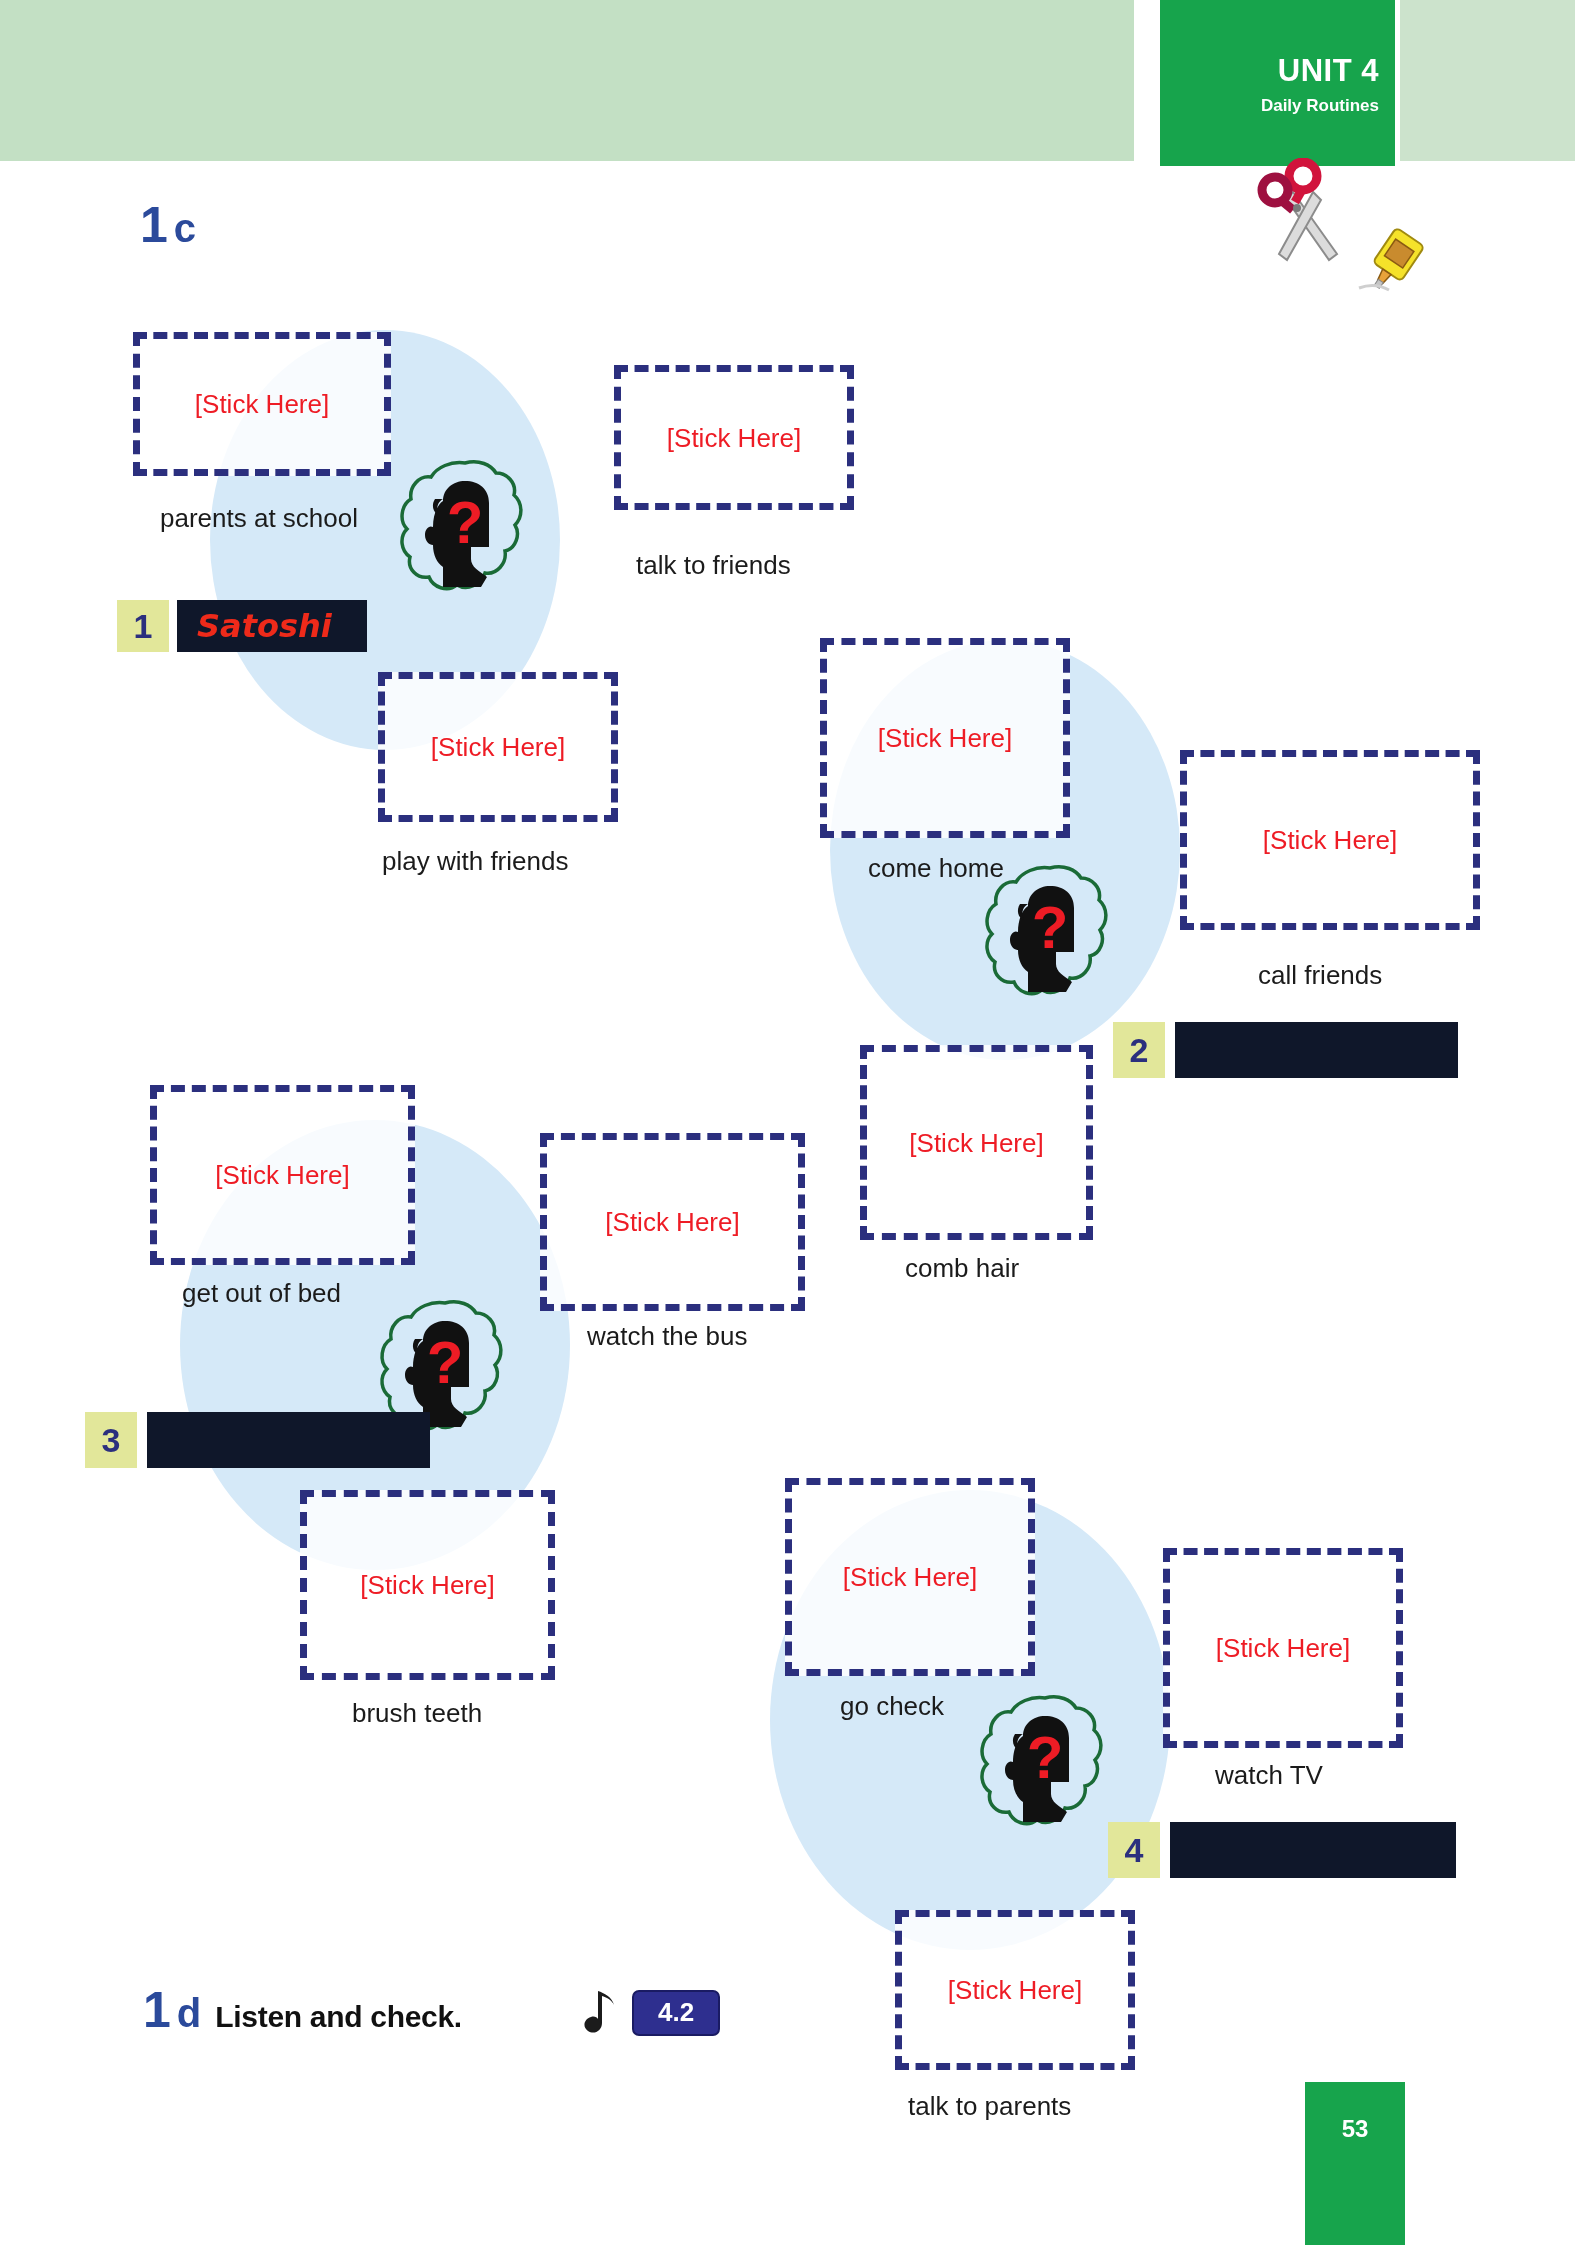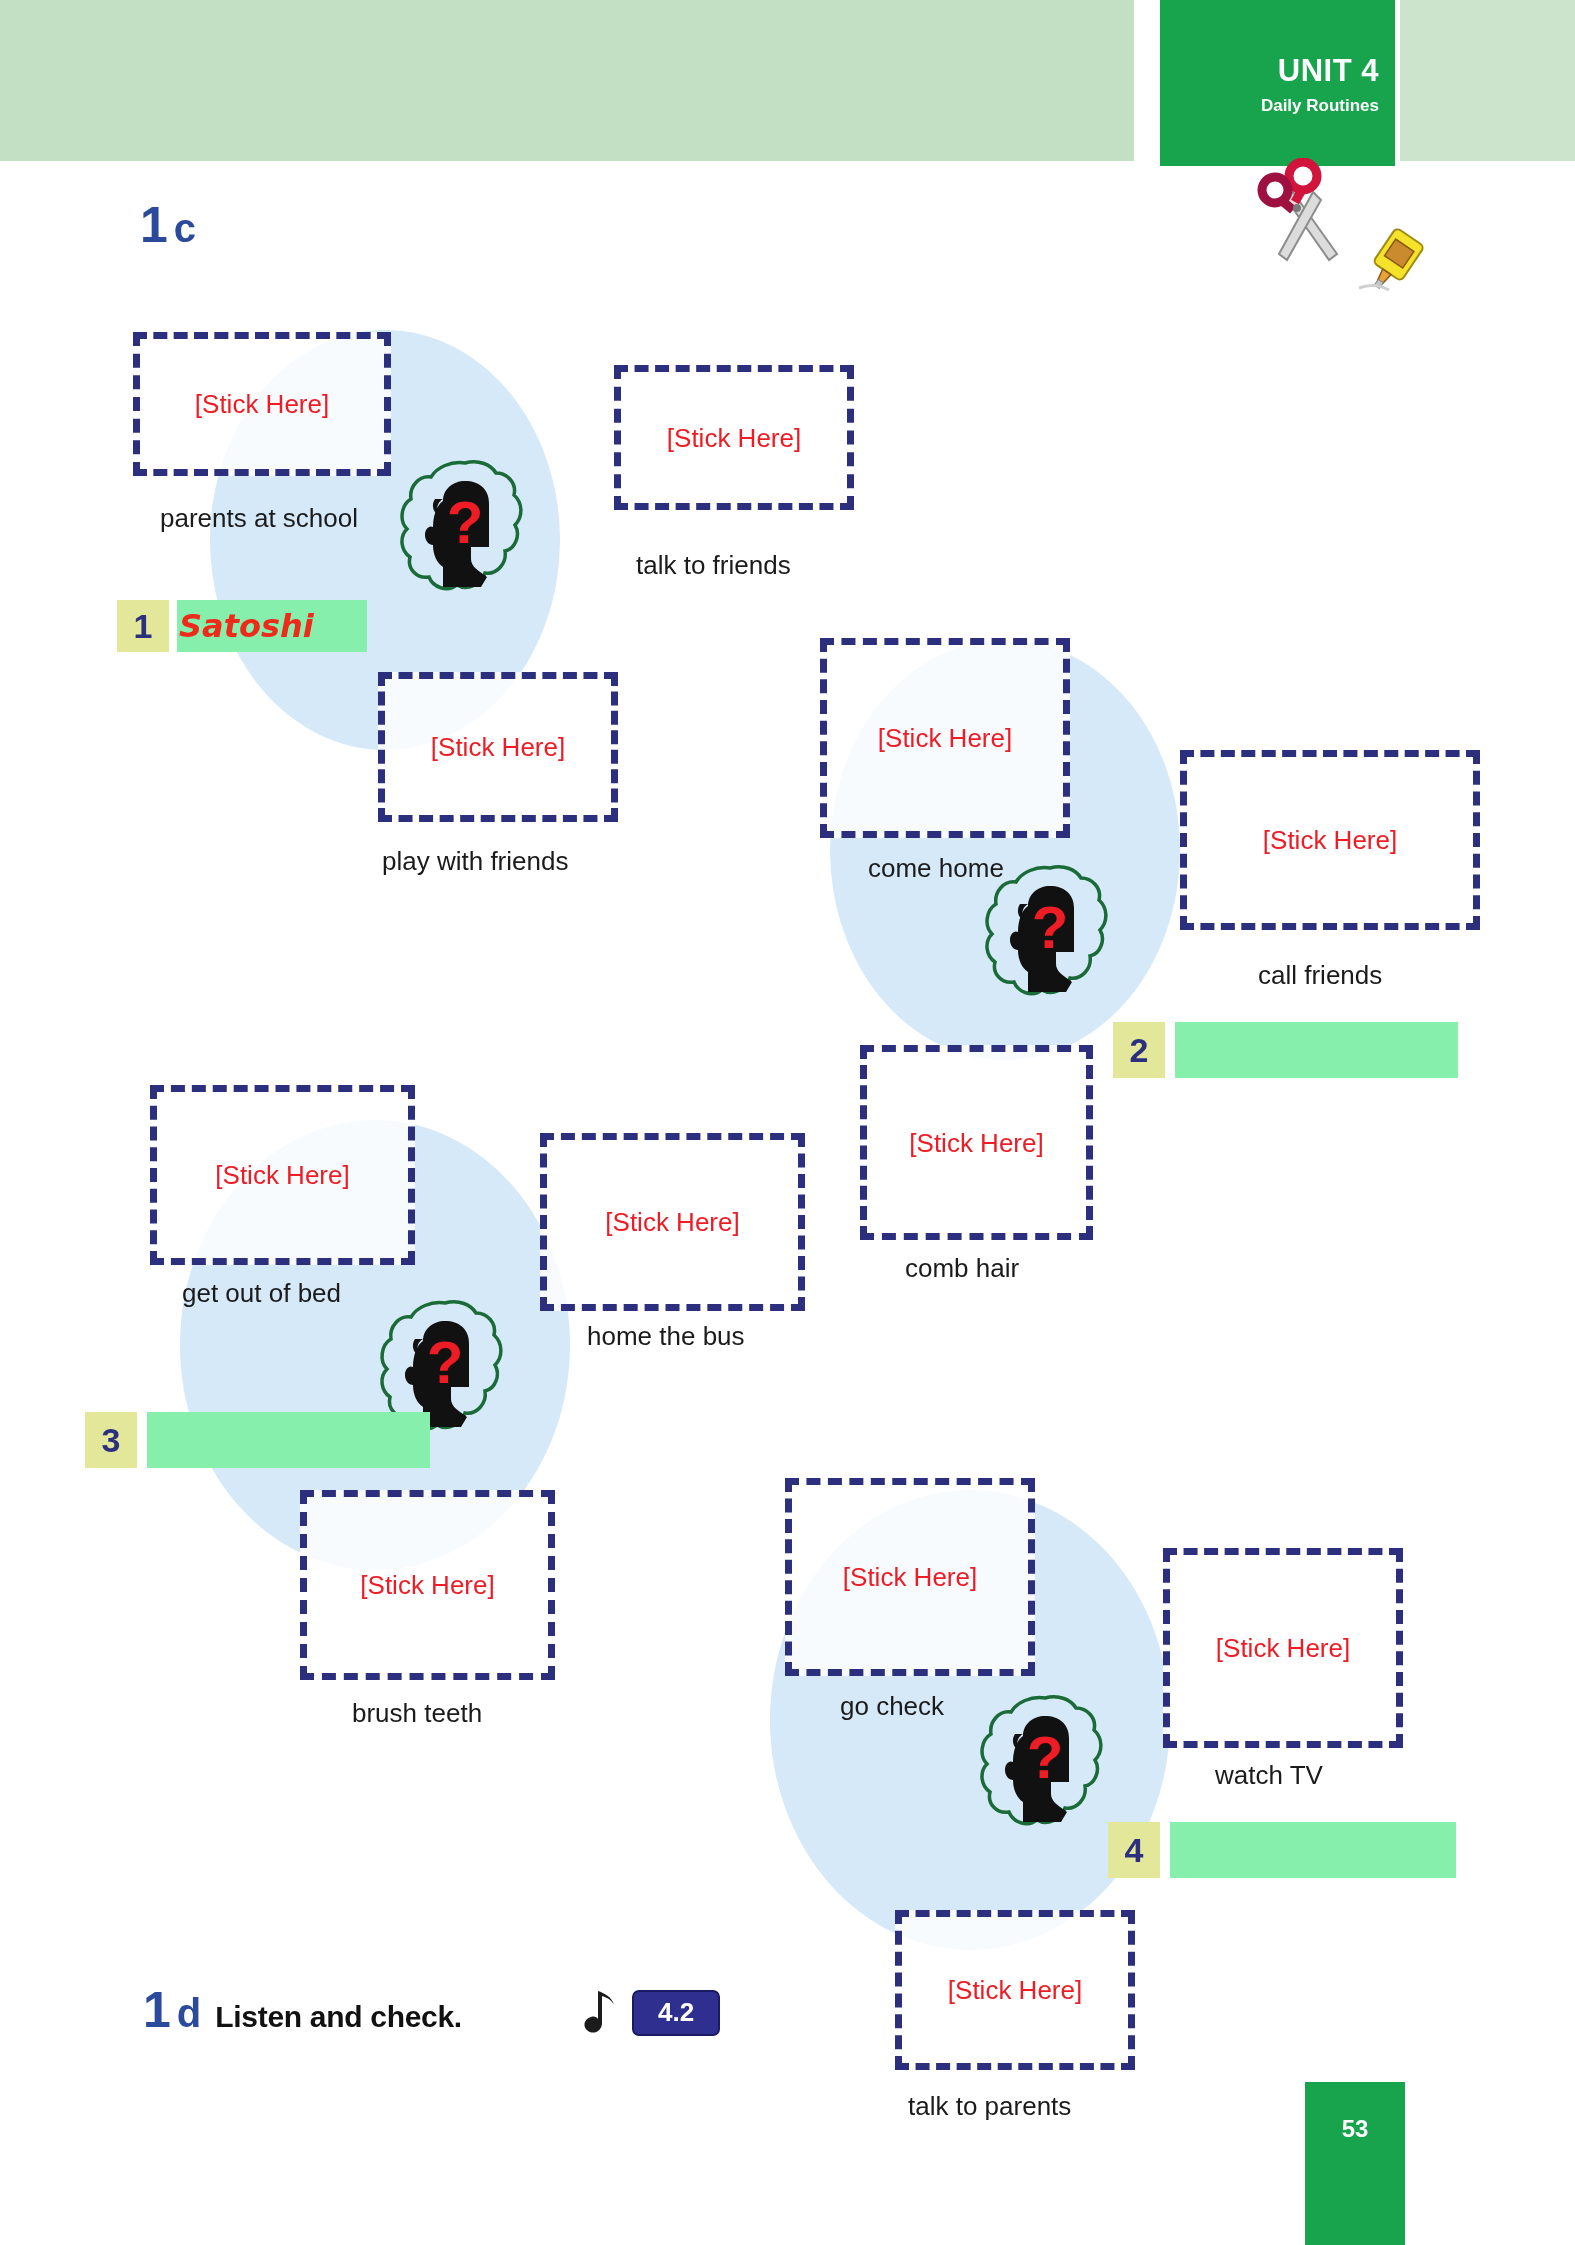--- a/index.html
+++ b/index.html
@@ -170,25 +170,25 @@
     color: #2b2f7e;
     font-size: 34px;
     font-weight: bold;
     display: flex;
     align-items: center;
     justify-content: center;
     box-sizing: border-box;
   }
   .answer-bar {
     position: absolute;
-    background: #86efac;
+    background: #0f172a;
     box-sizing: border-box;
     display: flex;
     align-items: center;
-    padding-left: 2px;
+    padding-left: 20px;
   }
   .answer-bar .answer-text {
     color: #ee2a1a;
     font-size: 32px;
     font-weight: bold;
     font-style: italic;
     font-family: "DejaVu Sans", sans-serif;
     line-height: 1;
     white-space: nowrap;
   }
@@ -331,21 +331,21 @@
   </div>
 
   <div class="stick-box" style="left:150px; top:1085px; width:265px; height:180px;">
     <span class="stick-label">[Stick Here]</span>
   </div>
   <div class="action-label" style="left:182px; top:1280px;">get out of bed</div>
 
   <div class="stick-box" style="left:540px; top:1133px; width:265px; height:178px;">
     <span class="stick-label">[Stick Here]</span>
   </div>
-  <div class="action-label" style="left:587px; top:1323px;">home the bus</div>
+  <div class="action-label" style="left:587px; top:1323px;">watch the bus</div>
 
   <div class="stick-box" style="left:300px; top:1490px; width:255px; height:190px;">
     <span class="stick-label">[Stick Here]</span>
   </div>
   <div class="action-label" style="left:352px; top:1700px;">brush teeth</div>
 
   <div class="num-box" style="left:85px; top:1412px; width:52px; height:56px;">3</div>
   <div class="answer-bar" style="left:147px; top:1412px; width:283px; height:56px;">
     <span class="answer-text"></span>
   </div>

